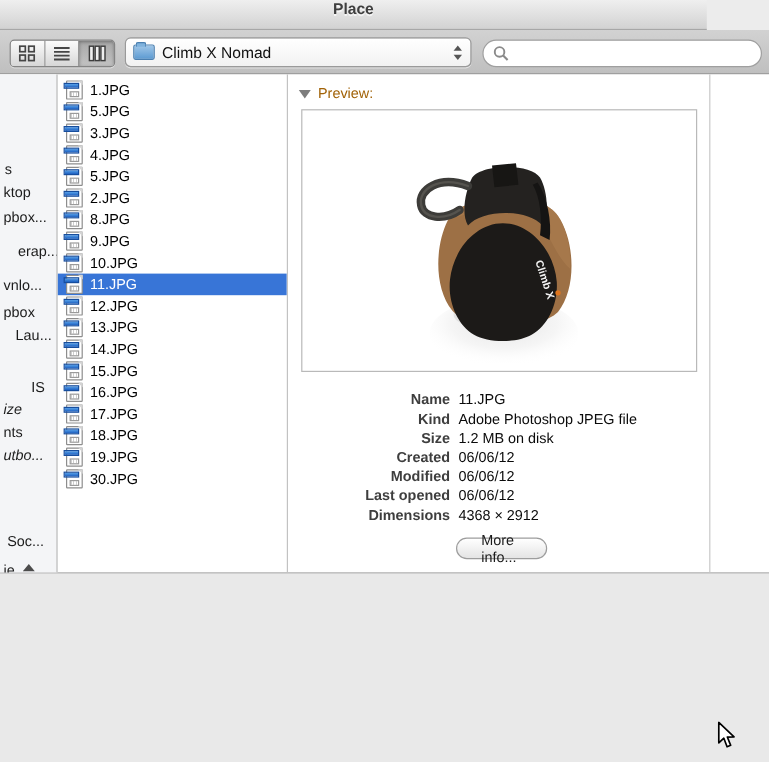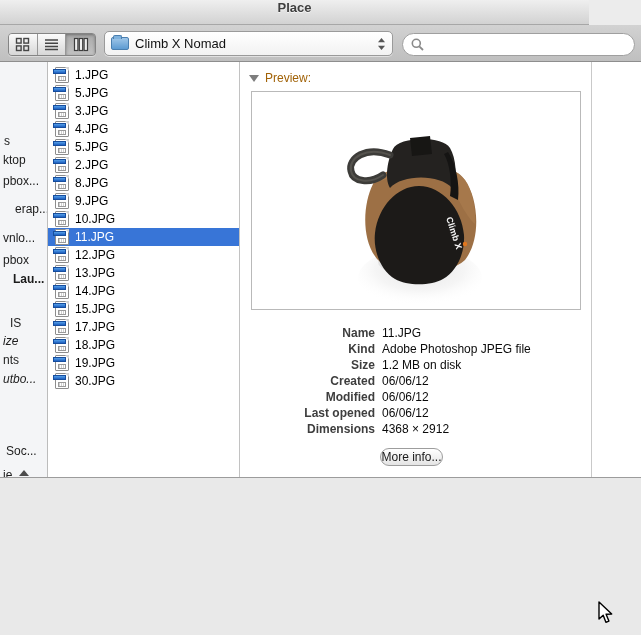--- a/index.html
+++ b/index.html
@@ -70,23 +70,23 @@
   .preview-header { position:absolute; left:9px; top:9px; display:flex; align-items:center; gap:6px;
     font-size:12px; color:#a16207; }
   .disclosure { width:0; height:0; border-left:5px solid transparent; border-right:5px solid transparent;
     border-top:7px solid #7d7d7d; }
   .preview-box { position:absolute; left:11px; top:29px; width:330px; height:219px;
     background:#fff; border:1px solid #b9b9b9; }
   .info-table { position:absolute; left:0; top:264px; width:100%; }
   .info-row { display:flex; height:16px; align-items:flex-start; font-size:12px; }
   .info-row .lbl { width:135px; text-align:right; font-weight:bold; color:#3e3e3e; flex:0 0 auto; }
   .info-row .val { margin-left:7px; color:#0a0a0a; }
-  .more-info { position:absolute; left:140px; top:386px; width:63px; height:18px;
+  .more-info { position:absolute; left:140px; top:386px; width:76px; height:18px;
     border:1px solid #9d9d9d; border-radius:9px; background:linear-gradient(#ffffff,#e4e4e4);
-    font-size:12px; color:#1a1a1a; display:flex; align-items:center; justify-content:center; }
+    font-size:12px; color:#1a1a1a; display:flex; align-items:center; justify-content:flex-start;padding-left:20px; }
 
   
   .footer { position:absolute; left:0; top:478px; width:641px; height:157px; background:#e9e9e9; }
 
   .cursor { position:absolute; left:597px; top:601px; pointer-events:none; z-index:20; }
 </style>
 </head>
 <body>
 
 <div class="window">
@@ -159,24 +159,24 @@
         </div>
         <div class="sb-item" style="top: 139px; padding-left: 17px; justify-content: center;">
           <span>erap...</span>
         </div>
         <div class="sb-item" style="top: 168px; padding-left: 3px;">
           <span>vnlo...</span>
         </div>
         <div class="sb-item" style="top: 190px; padding-left: 3px;">
           <span>pbox</span>
         </div>
-        <div class="sb-item" style="top: 209px; padding-left: 13px; font-weight: bold;">
+        <div class="sb-item" style="top: 209px; padding-left: 13px;">
           <span>Lau...</span>
         </div>
-        <div class="sb-item" style="top: 253px; padding-left: 10px;">
+        <div class="sb-item" style="top: 253px; padding-left: 26px;">
           <span>IS</span>
         </div>
         <div class="sb-item" style="top: 271px; padding-left: 3px; font-style: italic;">
           <span>ize</span>
         </div>
         <div class="sb-item" style="top: 290px; padding-left: 3px;">
           <span>nts</span>
         </div>
         <div class="sb-item" style="top: 309px; padding-left: 3px; font-style: italic;">
           <span>utbo...</span>
@@ -296,20 +296,28 @@
           </span>
           <span>14.JPG</span>
         </div>
         <div class="file-row">
           <span class="file-icon">
             <span class="fold"></span>
             <span class="bar"></span>
             <span class="art"></span>
           </span>
           <span>15.JPG</span>
+        </div>
+        <div class="file-row">
+          <span class="file-icon">
+            <span class="fold"></span>
+            <span class="bar"></span>
+            <span class="art"></span>
+          </span>
+          <span>16.JPG</span>
         </div>
         <div class="file-row">
           <span class="file-icon">
             <span class="fold"></span>
             <span class="bar"></span>
             <span class="art"></span>
           </span>
           <span>17.JPG</span>
         </div>
         <div class="file-row">

